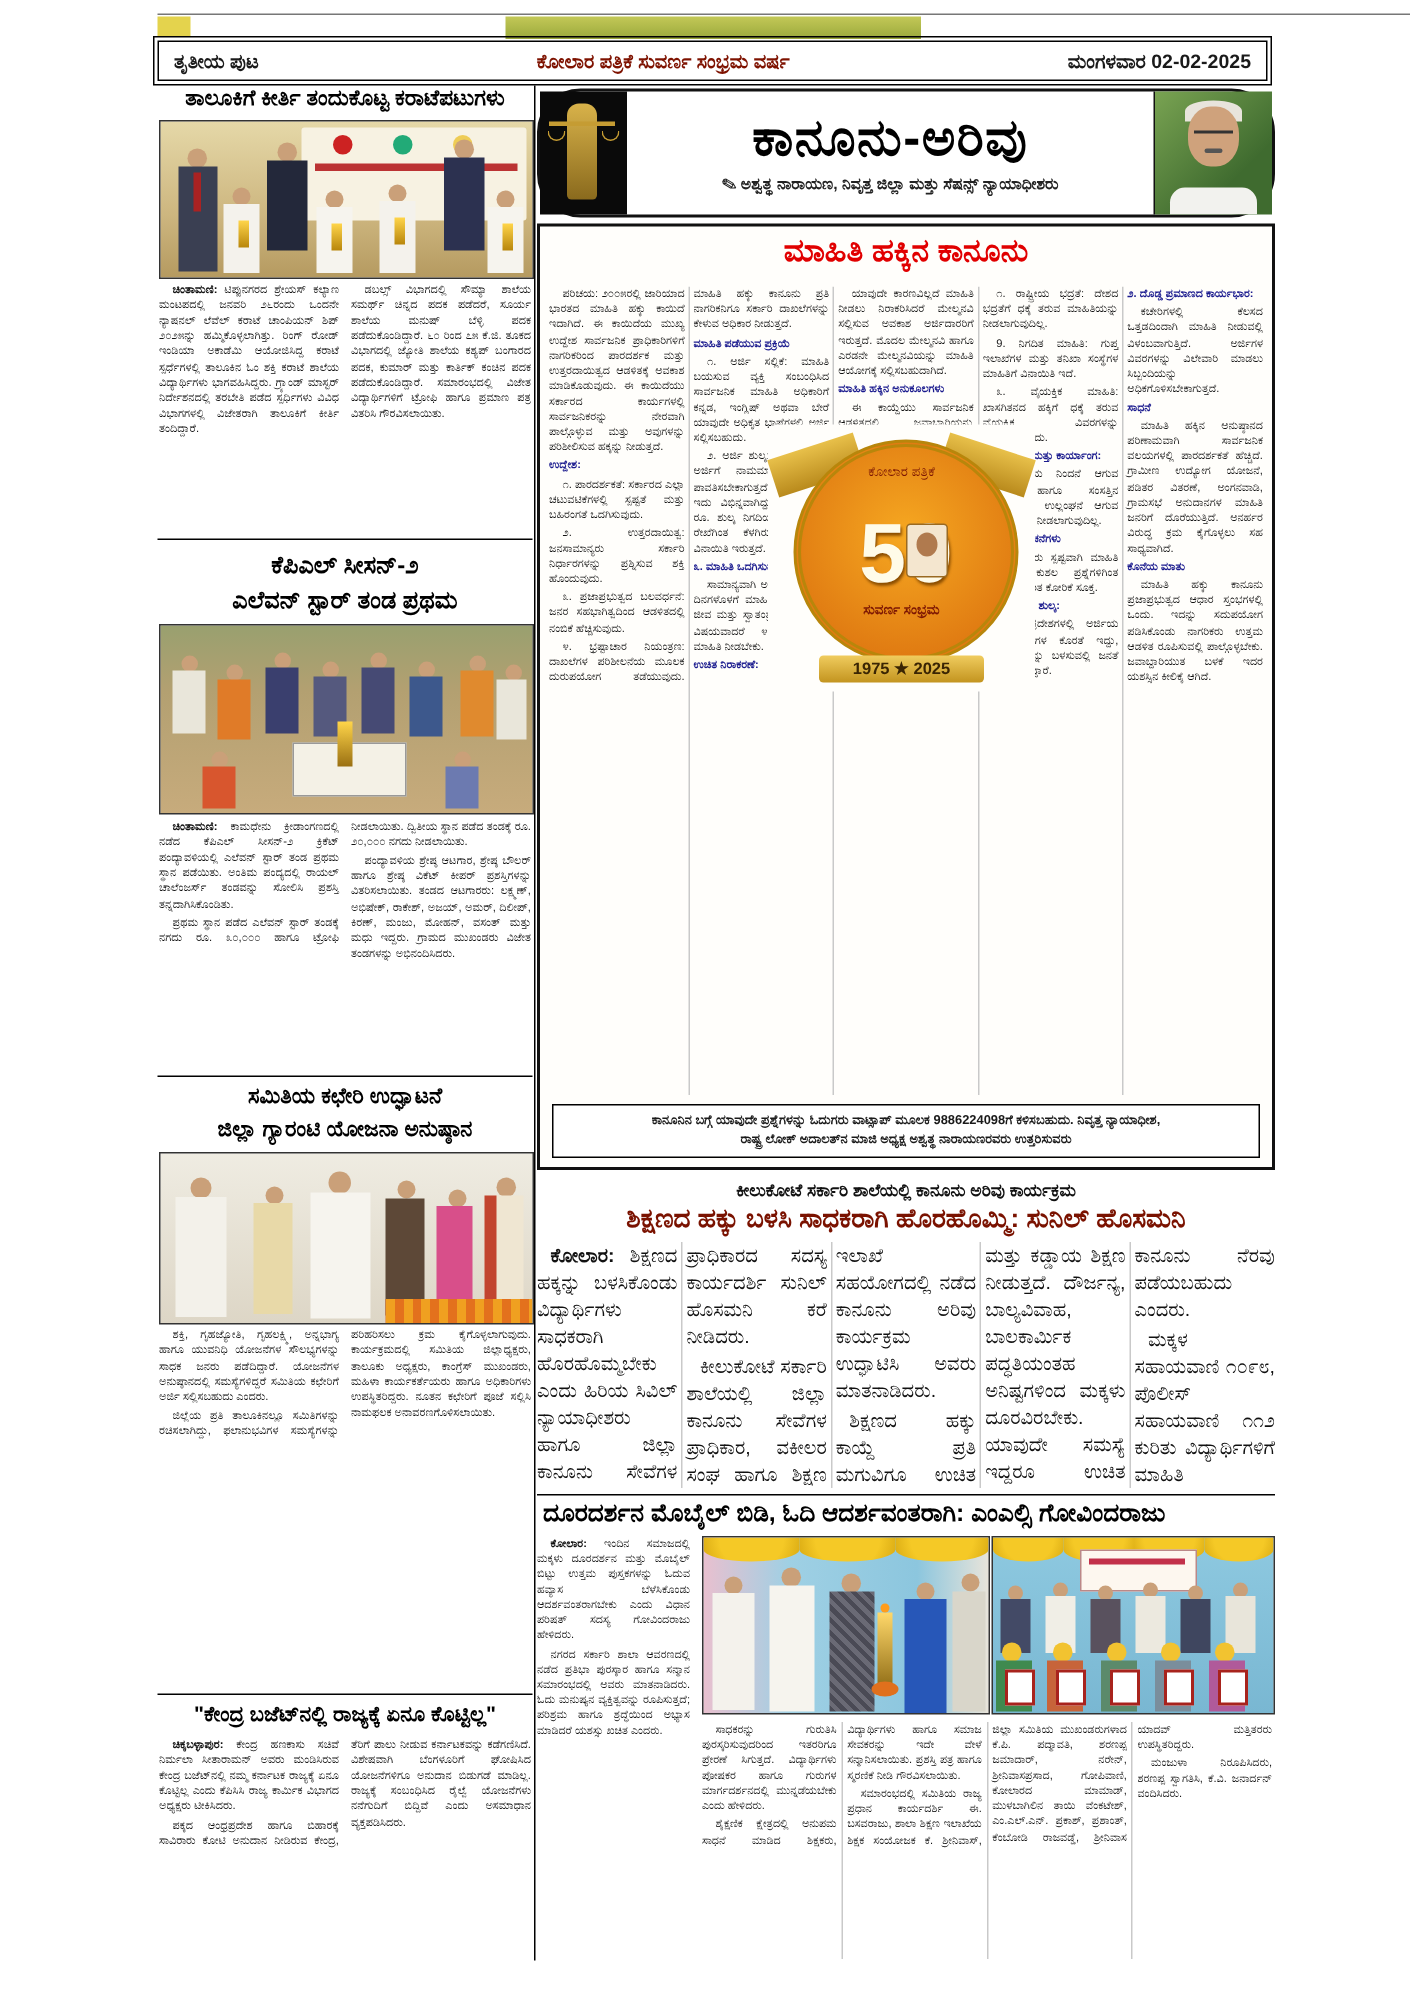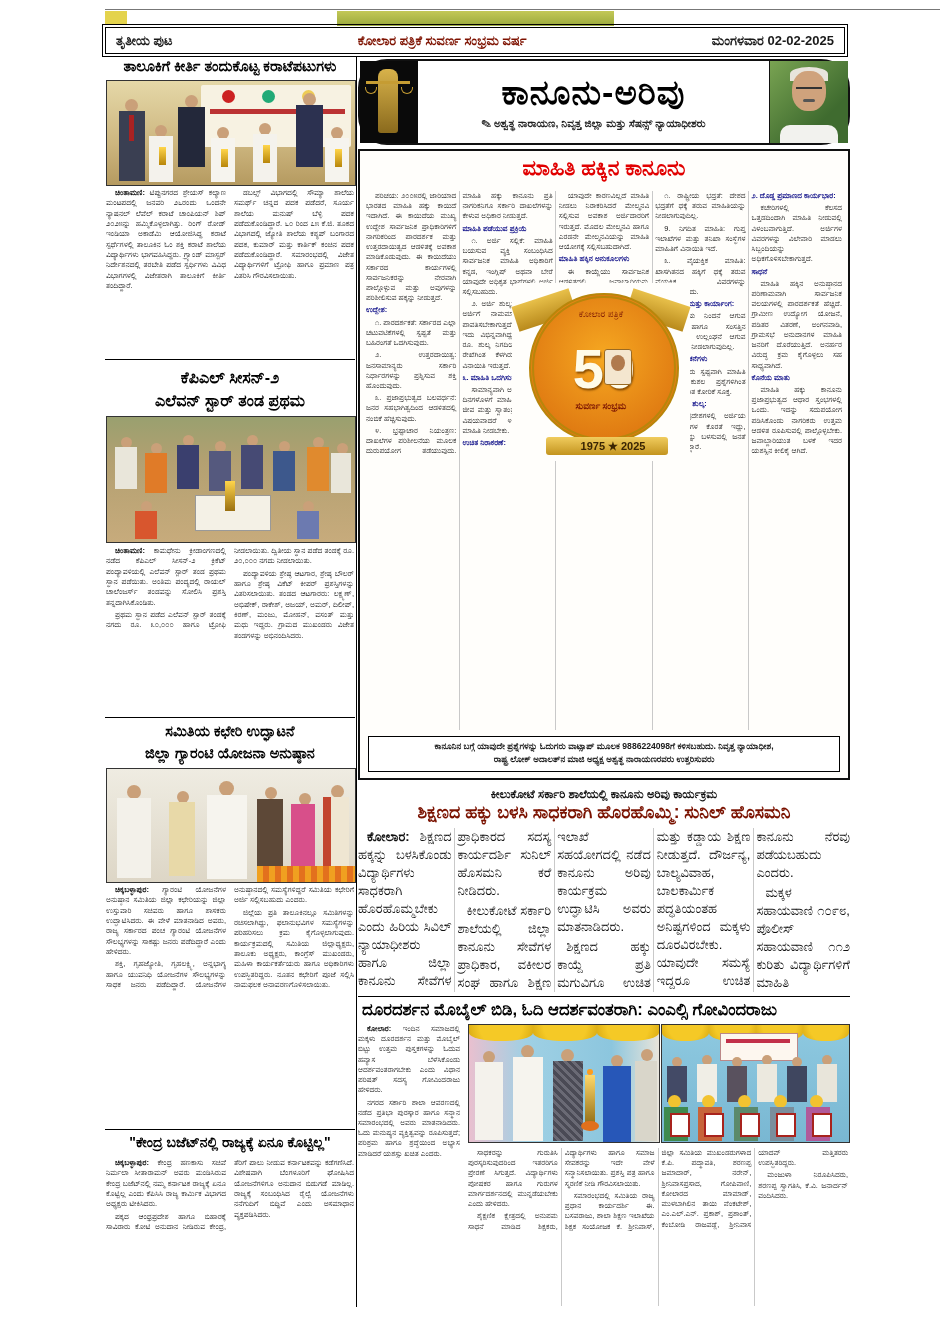--- a/index.html
+++ b/index.html
@@ -56,21 +56,21 @@
   #anniv-logo .ribbonL{left:2px;transform:rotate(-18deg);} #anniv-logo .ribbonR{right:2px;transform:rotate(18deg);}
   #anniv-logo .ring{position:absolute;left:17px;top:10px;width:140px;height:140px;border-radius:50%;
      border:5px double #b8860b;background:radial-gradient(circle at 50% 42%,#f6a821,#e07b12 75%);
      display:flex;align-items:center;justify-content:center;}
   #anniv-logo .arc-top{position:absolute;left:0;right:0;top:26px;text-align:center;font-size:9px;font-weight:normal;color:#7c1603;}
   #anniv-logo .arc-bottom{position:absolute;left:0;right:0;top:118px;text-align:center;font-size:9px;font-weight:bold;color:#7c1603;}
   #anniv-logo .num{font-size:56px;font-weight:bold;color:#fffbe8;text-shadow:1px 2px 2px #8a4d00;}
   #anniv-logo .facecard{position:absolute;left:92px;top:66px;width:26px;height:34px;background:#f4e6cf;border:1px solid #9a6a22;border-radius:3px;}
   #anniv-logo .facecard .fh{position:absolute;left:6px;top:5px;width:14px;height:16px;background:#b07a4e;border-radius:50%;}
   #anniv-logo .years{position:absolute;left:34px;bottom:6px;width:110px;height:18px;background:linear-gradient(#f0cc5e,#c3941f);
-     border-radius:3px;text-align:center;font-weight:bold;font-size:11px;color:#3a2503;line-height:18px;padding-left:12px;}
+     border-radius:3px;text-align:center;font-weight:bold;font-size:11px;color:#3a2503;line-height:18px;}
 
   
   #kicker{font-size:11.5px;font-weight:bold;text-align:center;color:#111;}
   #edu-headline{font-size:17.5px;font-weight:bold;text-align:center;color:#7a1200;}
   #tv-headline{font-size:16.5px;font-weight:bold;color:#000;}
 
   
   .photo{border:1px solid #333;overflow:hidden;position:absolute;}
   .ph-el{position:absolute;}
   .head{border-radius:50%;background:#caa079;}
@@ -181,21 +181,20 @@
     <div class="ph-el head" style="left:158px;top:18px;width:12px;height:12px;"></div>
     <div class="ph-el" style="left:150px;top:30px;width:26px;height:78px;background:#5d4837;"></div>
     <div class="ph-el head" style="left:192px;top:24px;width:12px;height:12px;"></div>
     <div class="ph-el" style="left:184px;top:35px;width:24px;height:74px;background:#d84f8a;"></div>
     <div class="ph-el head" style="left:224px;top:16px;width:13px;height:13px;"></div>
     <div class="ph-el" style="left:216px;top:28px;width:26px;height:82px;background:#efe6d2;"></div>
     <div class="ph-el" style="left:216px;top:28px;width:8px;height:82px;background:#c2452f;"></div>
     <div class="ph-el" style="left:150px;bottom:0;width:98px;height:16px;background:repeating-linear-gradient(90deg,#f0a020 0 6px,#e3711d 6px 12px);"></div>
   </div>
   <div class="abs body-cols cols2" style="left:106px;top:885px;width:248px;height:241px;">
-      <p class="para"><b>ಚಿಕ್ಕಬಳ್ಳಾಪುರ: </b>ಗ್ಯಾರಂಟಿ ಯೋಜನೆಗಳ ಅನುಷ್ಠಾನ ಸಮಿತಿಯ ಜಿಲ್ಲಾ ಕಛೇರಿಯನ್ನು ಜಿಲ್ಲಾ ಉಸ್ತುವಾರಿ ಸಚಿವರು ಹಾಗೂ ಶಾಸಕರು ಉದ್ಘಾಟಿಸಿದರು. ಈ ವೇಳೆ ಮಾತನಾಡಿದ ಅವರು, ರಾಜ್ಯ ಸರ್ಕಾರದ ಪಂಚ ಗ್ಯಾರಂಟಿ ಯೋಜನೆಗಳ ಸೌಲಭ್ಯಗಳನ್ನು ಸಾಕಷ್ಟು ಜನರು ಪಡೆದಿದ್ದಾರೆ ಎಂದು ಹೇಳಿದರು.</p>
       <p class="para">ಶಕ್ತಿ, ಗೃಹಜ್ಯೋತಿ, ಗೃಹಲಕ್ಷ್ಮಿ, ಅನ್ನಭಾಗ್ಯ ಹಾಗೂ ಯುವನಿಧಿ ಯೋಜನೆಗಳ ಸೌಲಭ್ಯಗಳನ್ನು ಸಾಧಕ ಜನರು ಪಡೆದಿದ್ದಾರೆ. ಯೋಜನೆಗಳ ಅನುಷ್ಠಾನದಲ್ಲಿ ಸಮಸ್ಯೆಗಳಿದ್ದರೆ ಸಮಿತಿಯ ಕಛೇರಿಗೆ ಅರ್ಜಿ ಸಲ್ಲಿಸಬಹುದು ಎಂದರು.</p>
       <p class="para">ಜಿಲ್ಲೆಯ ಪ್ರತಿ ತಾಲೂಕಿನಲ್ಲೂ ಸಮಿತಿಗಳನ್ನು ರಚಿಸಲಾಗಿದ್ದು, ಫಲಾನುಭವಿಗಳ ಸಮಸ್ಯೆಗಳನ್ನು ಪರಿಹರಿಸಲು ಕ್ರಮ ಕೈಗೊಳ್ಳಲಾಗುವುದು. ಕಾರ್ಯಕ್ರಮದಲ್ಲಿ ಸಮಿತಿಯ ಜಿಲ್ಲಾಧ್ಯಕ್ಷರು, ತಾಲೂಕು ಅಧ್ಯಕ್ಷರು, ಕಾಂಗ್ರೆಸ್ ಮುಖಂಡರು, ಮಹಿಳಾ ಕಾರ್ಯಕರ್ತೆಯರು ಹಾಗೂ ಅಧಿಕಾರಿಗಳು ಉಪಸ್ಥಿತರಿದ್ದರು. ನೂತನ ಕಛೇರಿಗೆ ಪೂಜೆ ಸಲ್ಲಿಸಿ ನಾಮಫಲಕ ಅನಾವರಣಗೊಳಿಸಲಾಯಿತು.</p>
     </div>
   <div class="abs hrule" style="left:105px;top:1129px;width:250px;"></div>
 
   <div class="abs headline" style="left:105px;top:1134px;width:250px;font-size:14px;">"ಕೇಂದ್ರ ಬಜೆಟ್‌ನಲ್ಲಿ ರಾಜ್ಯಕ್ಕೆ ಏನೂ ಕೊಟ್ಟಿಲ್ಲ"</div>
   <div class="abs body-cols cols2" style="left:106px;top:1158px;width:248px;height:172px;">
       <p class="para"><b>ಚಿಕ್ಕಬಳ್ಳಾಪುರ: </b>ಕೇಂದ್ರ ಹಣಕಾಸು ಸಚಿವೆ ನಿರ್ಮಲಾ ಸೀತಾರಾಮನ್ ಅವರು ಮಂಡಿಸಿರುವ ಕೇಂದ್ರ ಬಜೆಟ್‌ನಲ್ಲಿ ನಮ್ಮ ಕರ್ನಾಟಕ ರಾಜ್ಯಕ್ಕೆ ಏನೂ ಕೊಟ್ಟಿಲ್ಲ ಎಂದು ಕೆಪಿಸಿಸಿ ರಾಜ್ಯ ಕಾರ್ಮಿಕ ವಿಭಾಗದ ಅಧ್ಯಕ್ಷರು ಟೀಕಿಸಿದರು.</p>
       <p class="para">ಪಕ್ಕದ ಆಂಧ್ರಪ್ರದೇಶ ಹಾಗೂ ಬಿಹಾರಕ್ಕೆ ಸಾವಿರಾರು ಕೋಟಿ ಅನುದಾನ ನೀಡಿರುವ ಕೇಂದ್ರ, ತೆರಿಗೆ ಪಾಲು ನೀಡುವ ಕರ್ನಾಟಕವನ್ನು ಕಡೆಗಣಿಸಿದೆ. ವಿಶೇಷವಾಗಿ ಬೆಂಗಳೂರಿಗೆ ಘೋಷಿಸಿದ ಯೋಜನೆಗಳಿಗೂ ಅನುದಾನ ಬಿಡುಗಡೆ ಮಾಡಿಲ್ಲ. ರಾಜ್ಯಕ್ಕೆ ಸಂಬಂಧಿಸಿದ ರೈಲ್ವೆ ಯೋಜನೆಗಳು ನನೆಗುದಿಗೆ ಬಿದ್ದಿವೆ ಎಂದು ಅಸಮಾಧಾನ ವ್ಯಕ್ತಪಡಿಸಿದರು.</p>
     </div>

